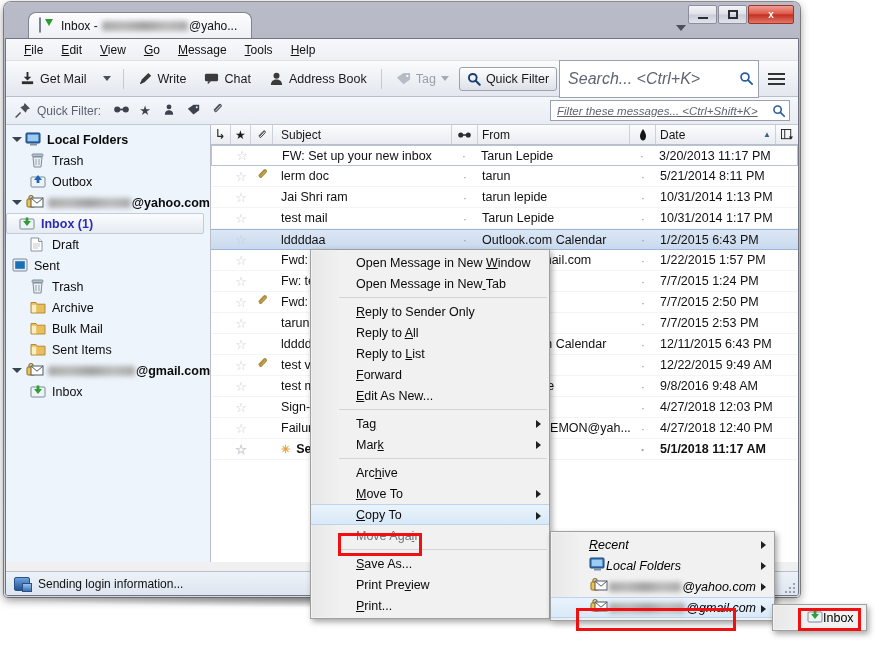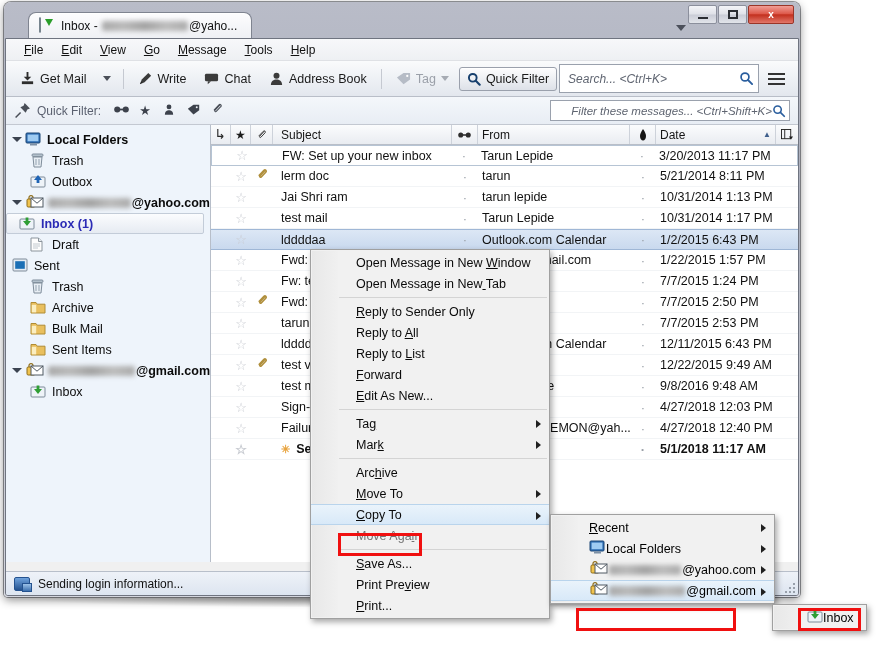--- a/index.html
+++ b/index.html
@@ -115,44 +115,44 @@
   .tbtn.dim { color:#9ba0a9; }
   .tsep { width:1px; height:20px; background:#c5c9d1; margin: 0 4px; }
   .caret-dn {
     width:0;height:0;border-left:4px solid transparent;border-right:4px solid transparent;
     border-top:5px solid #4a4f58;
   }
   .caret-dn.dim { border-top-color:#a6abb3; }
   .splitarrow { padding: 4px 5px; }
 
   .searchbox {
-    flex: 1; height: 29px; background:#fff; border:1px solid #9aa1ad;
+    flex: 1; height: 38px; background:#fff; border:1px solid #9aa1ad;
     display:flex; align-items:center; padding: 0 4px 0 8px;
-    font-style: italic; color:#5f6571; font-size:12px; min-width: 40px;
+    font-style: italic; color:#5f6571; font-size:16px; min-width: 40px;
   }
   .searchbox .txt { flex:1; }
   .hamburger { display:flex; flex-direction:column; gap:3px; padding: 6px 7px; }
   .hamburger i { display:block; width:17px; height:2px; background:#333; }
 
   
   .qfbar {
     height: 28px; display:flex; align-items:center; gap: 0px;
     padding-left: 6px;
     background: linear-gradient(to bottom,#f4f7fb,#e8edf4);
     border-bottom: 1px solid #c3c8d1;
   }
   .qfbar .qlabel { color:#5b6170; font-size:12px; margin-right:8px; }
   .qf-ic { width:24px; text-align:center; color:#3d424c; font-size:13px; }
   .qfsearch {
     margin-left:auto; margin-right: 8px;
     width: 240px; height: 21px; background:#fff; border:1px solid #9aa1ad;
     display:flex; align-items:center; padding: 0 3px 0 6px;
     font-style: italic; color:#5f6571; font-size:11.5px;
   }
-  .qfsearch .txt { flex:1; text-align:right; }
+  .qfsearch .txt { flex:1; text-align:left;text-decoration:underline; }
 
   
   .split { display:flex; height: 437px; }
   .folders {
     width: 205px; background:#eef4fb;
     border-right: 1px solid #b7bec9;
     padding-top: 4px; overflow:hidden;
     position: relative;
   }
   .frow {
@@ -244,24 +244,24 @@
     width:0;height:0;border-top:4px solid transparent;border-bottom:4px solid transparent;border-left:5px solid #202020;
   }
   .ctxitem.hl {
     background: linear-gradient(to bottom,#eaf3fb,#d8e9f8);
     border-top:1px solid #b9d4ec; border-bottom:1px solid #b9d4ec;
   }
   .ctxsep { height:1px; background:#d4d4d4; margin: 3px 2px 3px 28px; }
 
   
   .submenu {
-    position:absolute; left: 550px; top: 514px; width: 225px;
+    position:absolute; left: 550px; top: 531px; width: 225px;
     background:#f1f1f1; border:1px solid #a0a0a0;
     box-shadow: 2px 3px 6px rgba(0,0,0,.35);
-    padding: 2px 0; font-size:12.5px; z-index: 60;
+    padding: 2px 0; font-size:12.5px; z-index: 60; font-style: italic;
   }
   .submenu::before {
     content:""; position:absolute; left:1px; top:1px; bottom:1px; width: 26px;
     background: linear-gradient(to right,#e8e8e8,#f0f0f0);
   }
   .submenu .ctxitem { padding-left: 38px; }
   .submenu2 {
     position:absolute; left: 772px; top: 604px; width: 95px;
     background:#f1f1f1; border:1px solid #a0a0a0;
     box-shadow: 2px 3px 6px rgba(0,0,0,.35);

